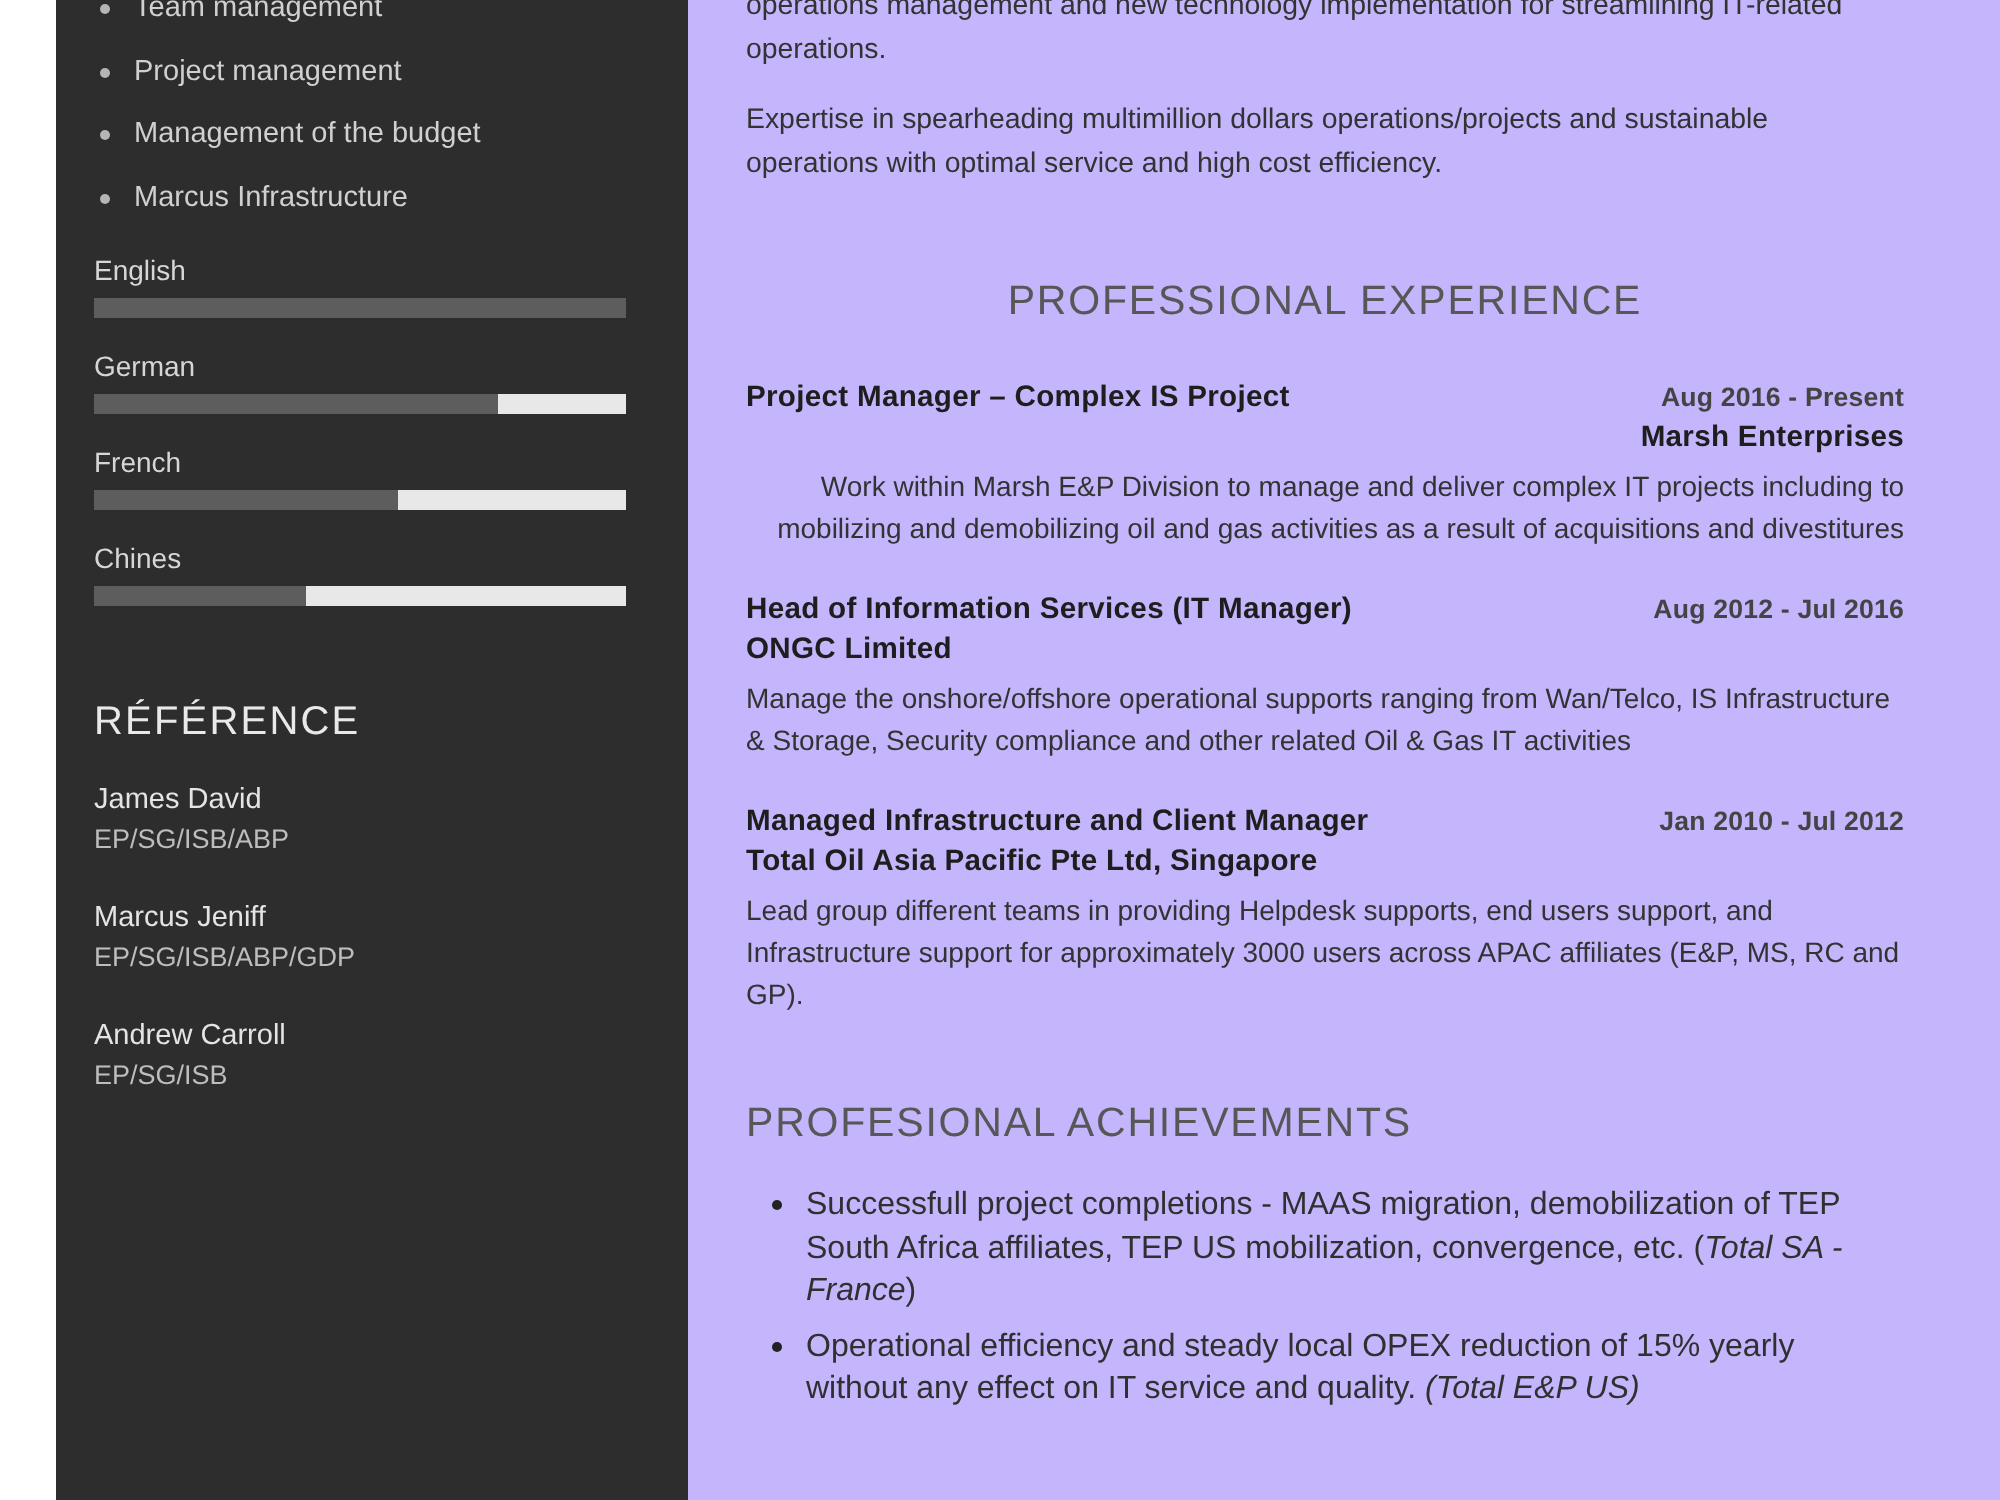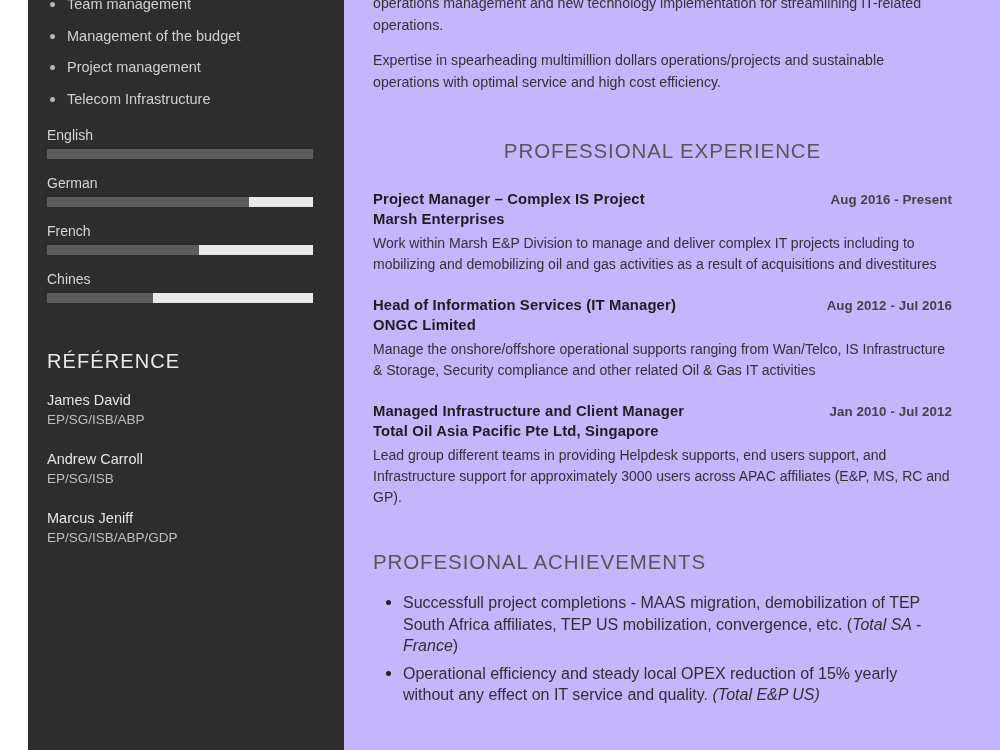--- a/index.html
+++ b/index.html
@@ -130,21 +130,21 @@
     font-size: 20.5px;
     letter-spacing: 0.9px;
     color: #575757;
     font-weight: 400;
     margin: 0;
   }
   .main-heading.exp { margin-top: 46px; text-align: center; }
   .main-heading.ach { margin-top: 42px; }
 
   .job { margin-top: 20px; }
-  .job:first-of-type { margin-top: 26px; }
+  .job:first-of-type { margin-top: 26px; text-align: right; }
   .job-header {
     display: flex;
     justify-content: space-between;
     align-items: baseline;
   }
   .job-title {
     font-size: 14.8px;
     font-weight: bold;
     color: #1e1e1e;
     line-height: 20px;
@@ -207,29 +207,29 @@
   <aside class="sidebar">
     <div class="sb-inner">
 
       <ul class="skill-list">
         <li>
           <span class="bullet"></span>
           <span>Team management</span>
         </li>
         <li>
           <span class="bullet"></span>
+          <span>Project management</span>
+        </li>
+        <li>
+          <span class="bullet"></span>
           <span>Management of the budget</span>
         </li>
         <li>
           <span class="bullet"></span>
-          <span>Project management</span>
-        </li>
-        <li>
-          <span class="bullet"></span>
-          <span>Telecom Infrastructure</span>
+          <span>Marcus Infrastructure</span>
         </li>
       </ul>
 
 
       <div class="lang-block">
         <div class="lang-item">
           <div class="lang-name">English</div>
           <div class="bar-track">
             <div class="bar-fill" id="lvl0" style="width: 100%;"></div>
           </div>
@@ -255,26 +255,26 @@
       </div>
 
       <h2 class="sb-heading ref">RÉFÉRENCE</h2>
 
       <div class="ref-list">
         <div class="ref-item">
           <div class="ref-name">James David</div>
           <div class="ref-sub">EP/SG/ISB/ABP</div>
         </div>
         <div class="ref-item">
+          <div class="ref-name">Marcus Jeniff</div>
+          <div class="ref-sub">EP/SG/ISB/ABP/GDP</div>
+        </div>
+        <div class="ref-item">
           <div class="ref-name">Andrew Carroll</div>
           <div class="ref-sub">EP/SG/ISB</div>
-        </div>
-        <div class="ref-item">
-          <div class="ref-name">Marcus Jeniff</div>
-          <div class="ref-sub">EP/SG/ISB/ABP/GDP</div>
         </div>
       </div>
 
     </div>
   </aside>
 
   <main class="main">
 
     <p class="intro-p first">operations management and new technology implementation for streamlining IT-related operations.</p>
     <p class="intro-p">Expertise in spearheading multimillion dollars operations/projects and sustainable operations with optimal service and high cost efficiency.</p>

